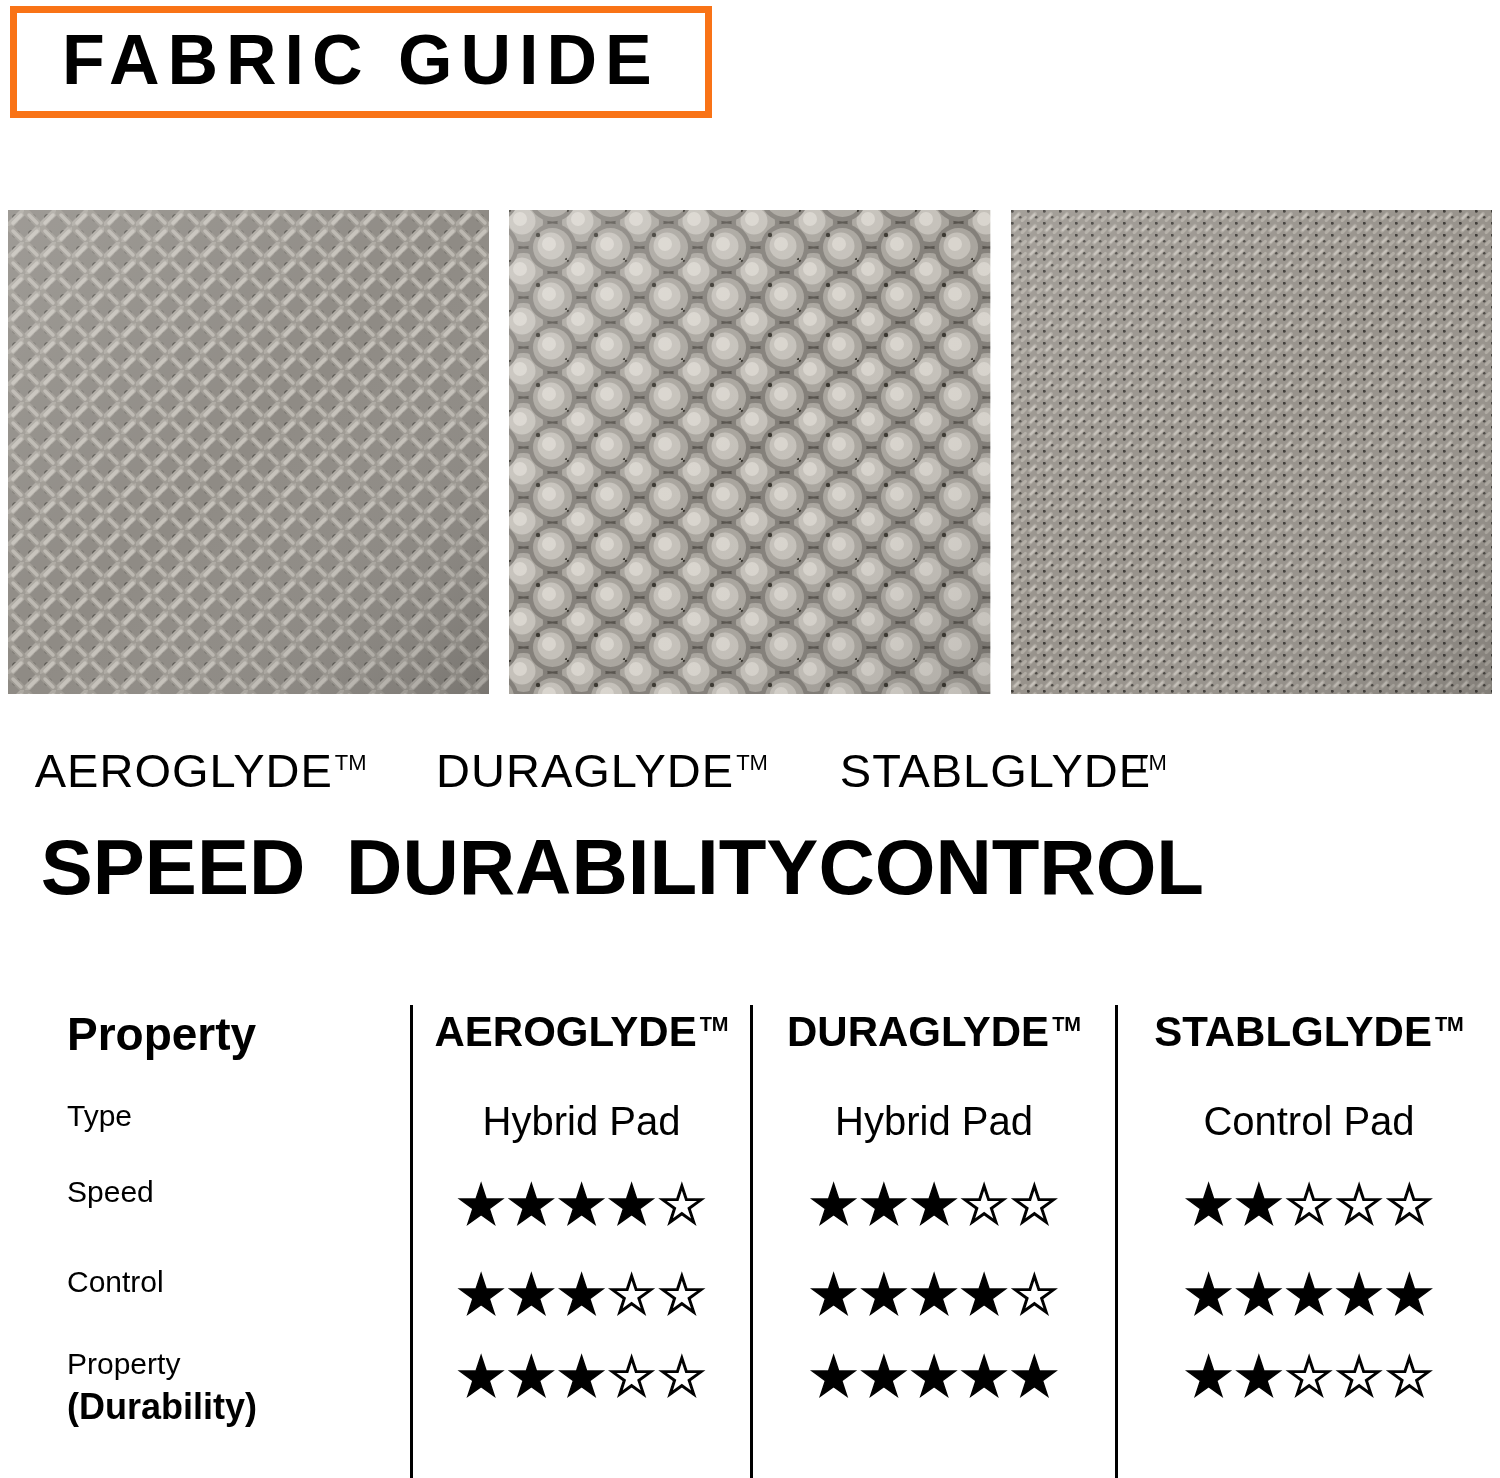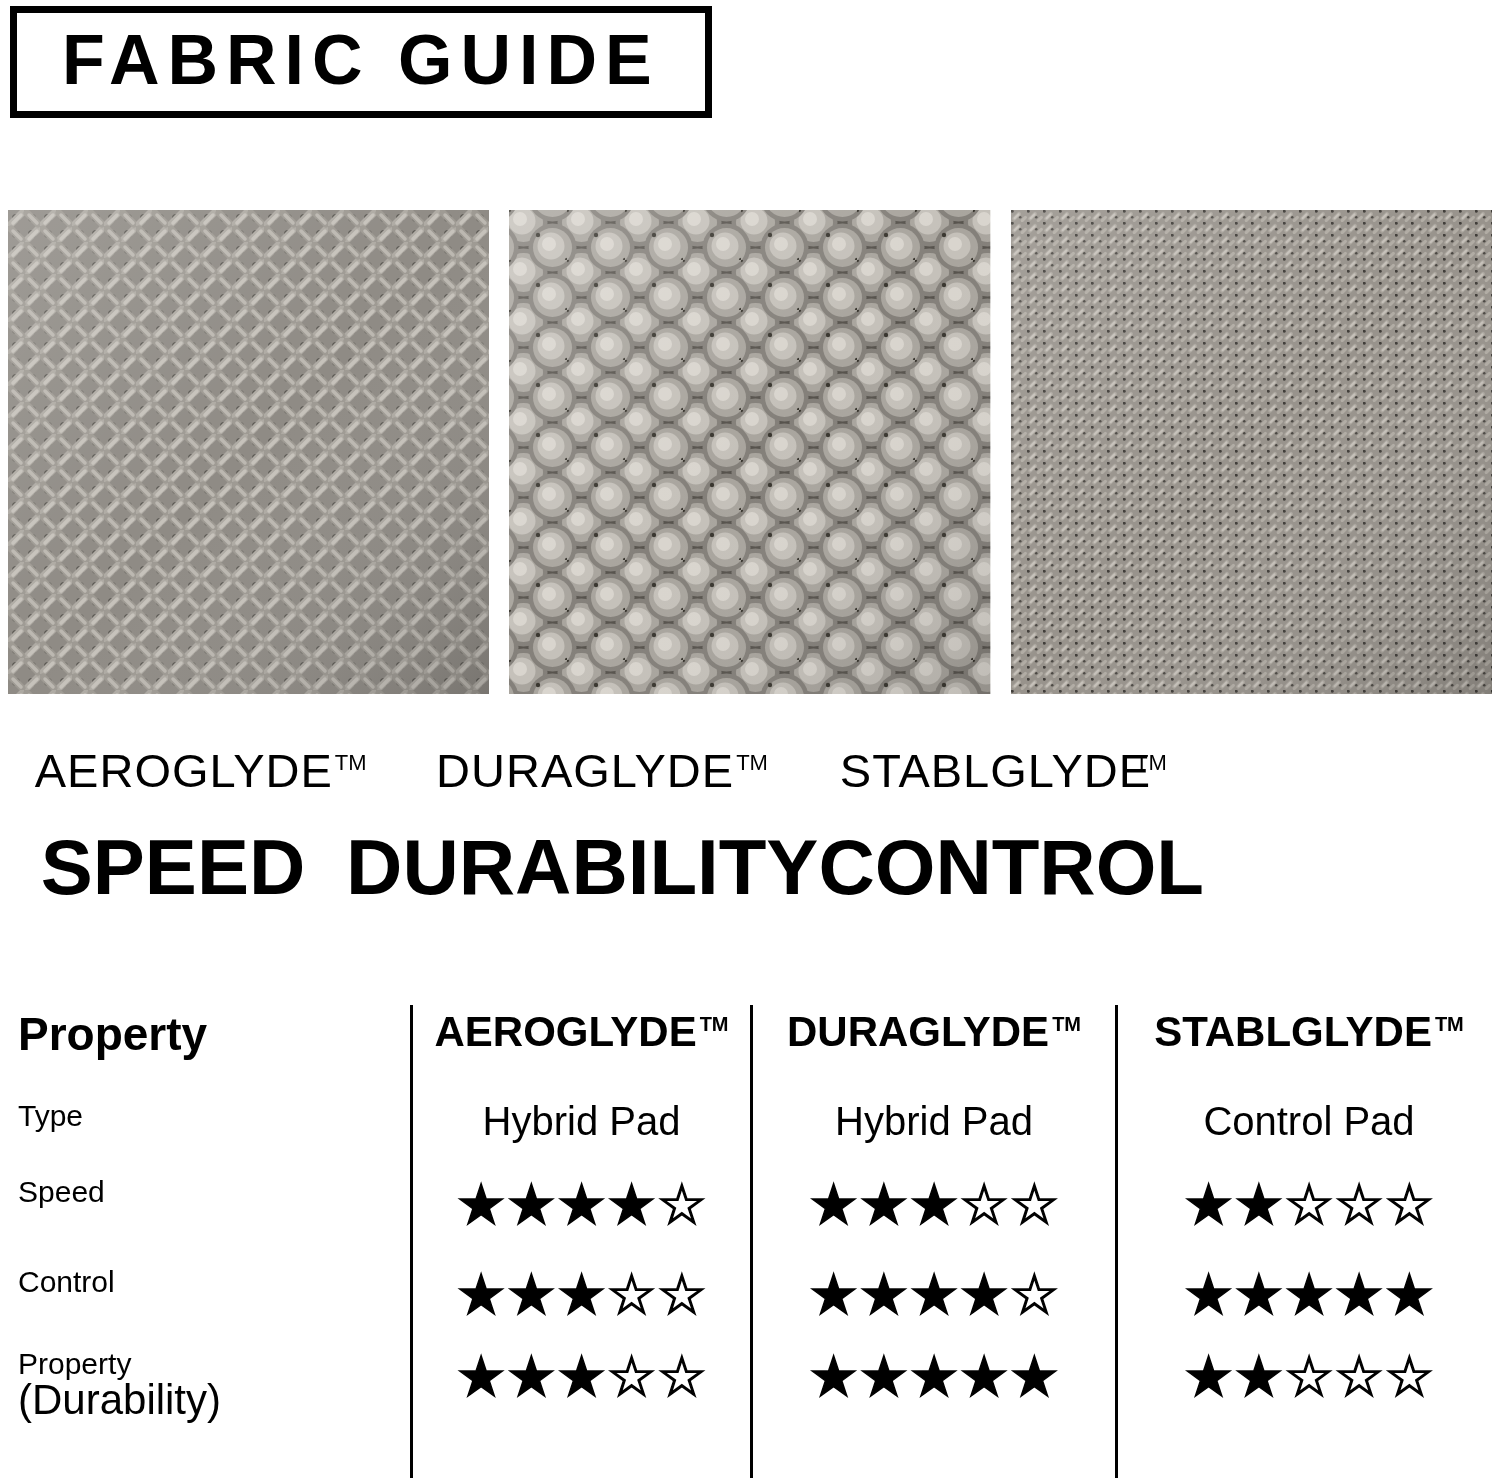--- a/index.html
+++ b/index.html
@@ -7,21 +7,21 @@
     position:relative;
     width:1500px;height:1478px;
     background:#ffffff;
     font-family:"Liberation Sans", sans-serif;
     color:#000;
     overflow:hidden;
   }
   
   .title-box{
     position:absolute;left:10px;top:6px;
-    border:7px solid #000000;
+    border:7px solid #f97316;
     padding:12px 45px 16px 45px;
     background:#fff;
     text-align:right;
   }
   .title-box h1{
     margin:0;
     font-size:70px;font-weight:bold;letter-spacing:8px;
     line-height:1.0;
     white-space:nowrap;
   }
@@ -48,34 +48,34 @@
     position:absolute;left:0;top:1005px;
     width:1500px;height:473px;
     display:grid;
     grid-template-columns:410px 340px 365px 385px;
     grid-template-rows:84px 80px 90px 88px 1fr;
   }
   .cell{
     display:flex;justify-content:center;align-items:flex-start;
     text-align:center;
   }
-  .cell.lbl{justify-content:flex-start;padding-left:18px;text-align:left;}
+  .cell.lbl{justify-content:flex-start;padding-left:67px;text-align:left;}
   .vline{border-left:3px solid #000;}
   .r1{padding-top:6px;}
   .r2{padding-top:12px;}
   .r3{padding-top:8px;}
   .r4{padding-top:8px;}
   .r5{padding-top:2px;}
   .hdr{font-size:46px;font-weight:bold;line-height:1;}
   .colhdr{font-size:42px;font-weight:bold;line-height:1;white-space:nowrap;}
   .colhdr sup{font-size:20px;vertical-align:super;margin-left:3px;}
   .rowlbl{font-size:30px;font-weight:normal;line-height:1;}
   .padtype{font-size:40px;font-weight:400;line-height:1;}
   .rough-wrap{display:flex;flex-direction:column;align-items:flex-start;}
-  .sublbl{font-size:42px;font-weight:400;margin-top:0;line-height:1;}
+  .sublbl{font-size:36px;font-weight:700;margin-top:10px;line-height:1;}
   .stars{
     font-family:"DejaVu Sans", sans-serif;
     font-size:56px;line-height:1;letter-spacing:0px;
     -webkit-text-stroke:1.4px #000;
     white-space:nowrap;
   }
 </style>
 </head>
 <body>
 

